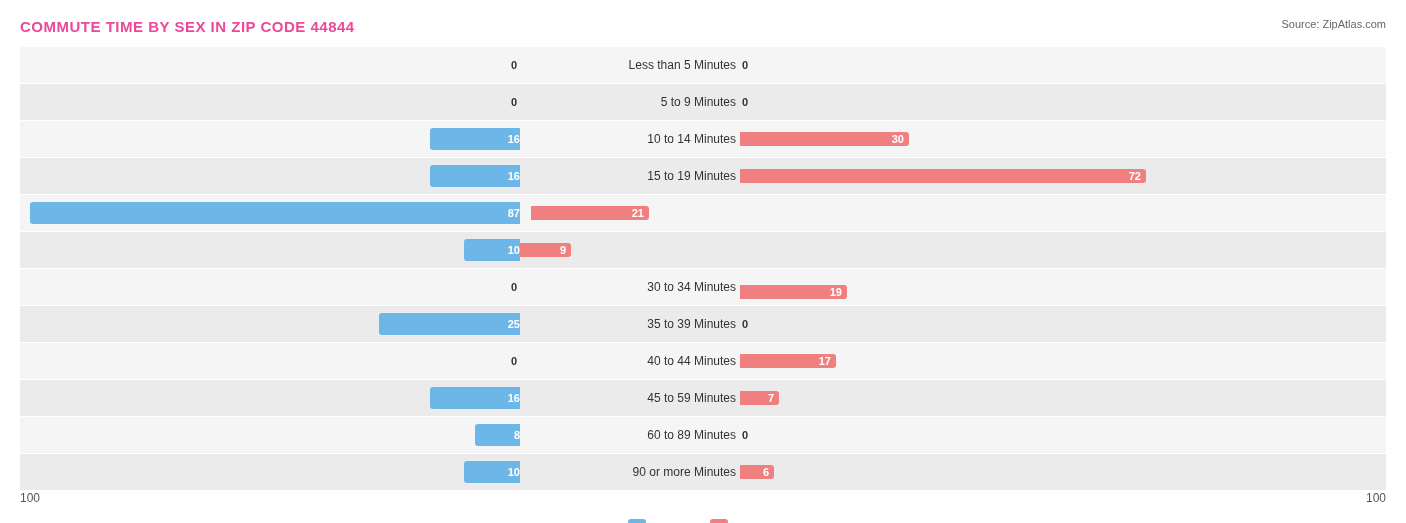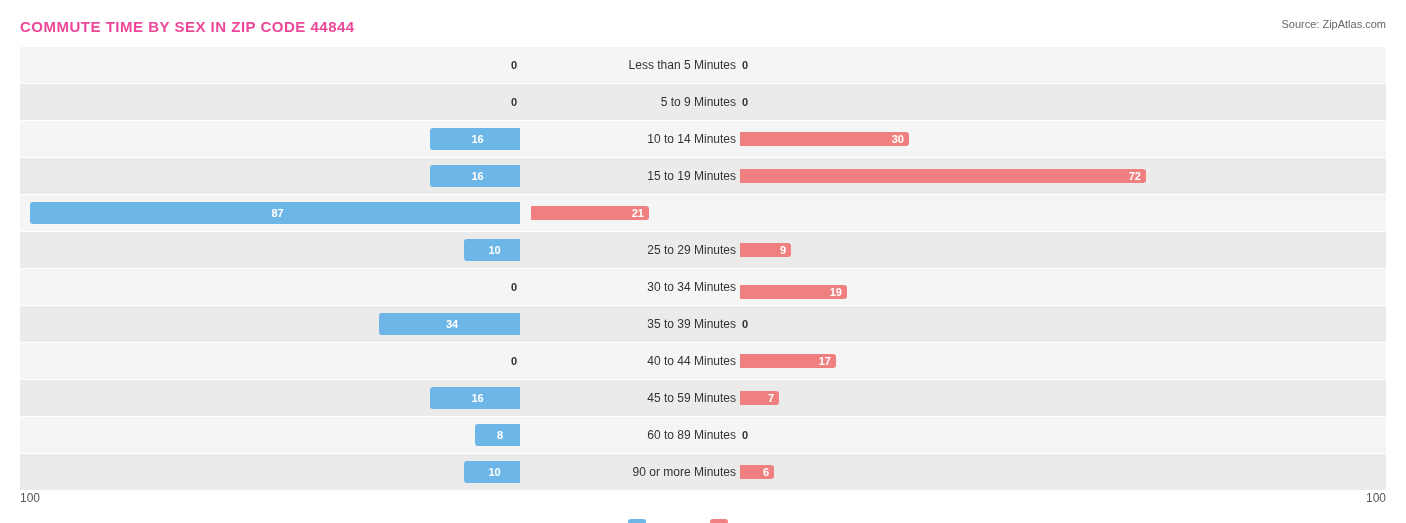--- a/index.html
+++ b/index.html
@@ -75,21 +75,21 @@
       z-index: 2;
     }
     .bar-male {
       background: #6db6e8;
       height: 22px;
       border-radius: 3px 0 0 3px;
       position: absolute;
       right: 0;
       display: flex;
       align-items: center;
-      justify-content: center;
+      justify-content: flex-end;
     }
     .bar-female {
       background: #f08080;
       height: 14px;
       border-radius: 0 3px 3px 0;
       position: absolute;
       left: 0;
       display: flex;
       align-items: center;
       justify-content: flex-end;
@@ -199,42 +199,41 @@
             <span class="val-inside">21</span>
           </div>
         </div>
       </div>
       <div class="row">
         <div class="left-section" style="width: 500px;">
           <div class="bar-male" style="width: 56px; right: 0px;">
             <span class="val-inside">10</span>
           </div>
         </div>
-        <div class="label-cell">25 to 29 Minutes</div>
         <div class="right-section" style="width: 500px;">
           <div class="bar-female" style="width: 51px; left: 0px;">
             <span class="val-inside">9</span>
           </div>
         </div>
       </div>
       <div class="row">
         <div class="left-section" style="width: 500px;">
           <span style="position: absolute; right: 0px; font-size: 11px; font-weight: bold; color: rgb(51, 51, 51); padding-right: 3px;">0</span>
         </div>
         <div class="label-cell">30 to 34 Minutes</div>
         <div class="right-section" style="width: 500px;">
           <div class="bar-female" style="width: 107px; left: 0px; margin-top: 10px;">
             <span class="val-inside">19</span>
           </div>
         </div>
       </div>
       <div class="row">
         <div class="left-section" style="width: 500px;">
           <div class="bar-male" style="width: 141px; right: 0px;">
-            <span class="val-inside">34</span>
+            <span class="val-inside">25</span>
           </div>
         </div>
         <div class="label-cell">35 to 39 Minutes</div>
         <div class="right-section" style="width: 500px;">
           <span style="position: absolute; left: 2px; font-size: 11px; font-weight: bold; color: rgb(51, 51, 51);">0</span>
         </div>
       </div>
       <div class="row">
         <div class="left-section" style="width: 500px;">
           <span style="position: absolute; right: 0px; font-size: 11px; font-weight: bold; color: rgb(51, 51, 51); padding-right: 3px;">0</span>

